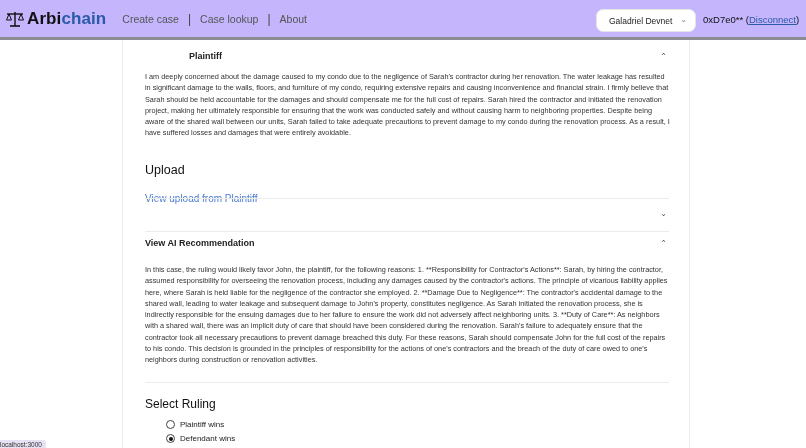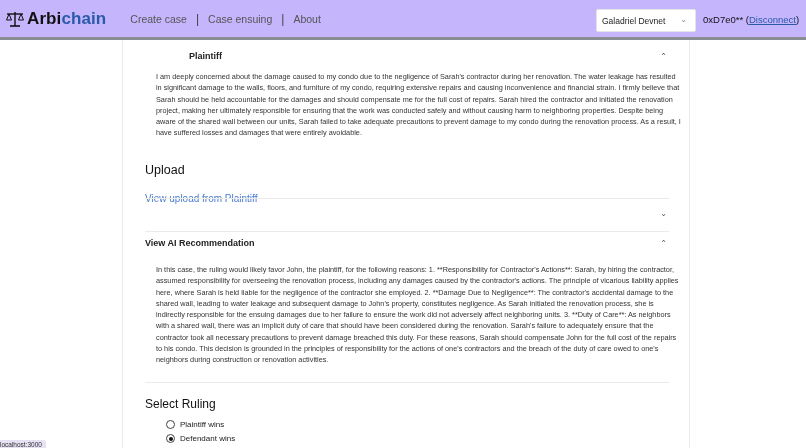--- a/index.html
+++ b/index.html
@@ -9,43 +9,43 @@
   .topbar {
     position: absolute; left: 0; top: 0; width: 806px; height: 40px;
     background: #c4b5fd; border-bottom: 3px solid #8a8d93;
     display: flex; align-items: center;
   }
   .logo { display: flex; align-items: center; margin-left: 5px; height: 40px; }
   .logo svg { width: 20px; height: 18px; margin-right: 2px; }
   .logo-text { font-size: 17px; font-weight: bold; letter-spacing: 0.1px; }
   .logo-text .a { color: #111; }
   .logo-text .b { color: #2a5aa8; }
-  .nav { display: flex; align-items: center; margin-left: 24px; font-size: 10.5px; color: #555; }
+  .nav { display: flex; align-items: center; margin-left: 16px; font-size: 10.5px; color: #555; }
   .nav a { color: #555; text-decoration: none; cursor: pointer; }
   .nav .sep { margin: 0 9px; color: #444; font-size: 12px; }
 
   .net-select {
     position: absolute; left: 596px; top: 9px; width: 100px; height: 23px;
-    border: 1px solid #e5e5e5; border-radius: 2px; background: #fff;
-    font-size: 8.5px; color: #222; display: flex; align-items: center; padding-left: 5px;
+    border: 1px solid #e5e5e5; border-radius: 7px; background: #fff;
+    font-size: 8.5px; color: #222; display: flex; align-items: center; padding-left: 12px;
   }
   .net-select .chev { position: absolute; right: 8px; top: 5px; font-size: 8px; color: #888; }
   .wallet { position: absolute; left: 703px; top: 14px; font-size: 9.5px; color: #111; white-space: nowrap; }
   .wallet a { color: #2a5aa8; text-decoration: underline; cursor: pointer; }
 
   .card {
     position: absolute; left: 122px; top: 40px; width: 568px; height: 420px;
     border-left: 1px solid #ececec; border-right: 1px solid #ececec; background: #fff;
   }
   .section-head {
     position: absolute; left: 22px; width: 524px; font-size: 9px; font-weight: bold; color: #222;
   }
   .chev-icon { position: absolute; right: 2px; font-size: 8px; color: #555; font-weight: normal; }
   .para {
-    position: absolute; left: 22px; width: 526px; font-size: 7.3px; line-height: 11.3px; color: #333; margin-left: 11px;
+    position: absolute; left: 22px; width: 526px; font-size: 7.3px; line-height: 11.3px; color: #333;
   }
   .upload-title { position: absolute; left: 22px; top: 123px; font-size: 12.5px; color: #111; }
   .upload-link { position: absolute; left: 22px; top: 153px; font-size: 10px; color: #4a7bd4; cursor: pointer; }
   .divider { position: absolute; left: 22px; width: 524px; height: 1px; background: #ebebeb; }
 
   .ruling-title { position: absolute; left: 22px; top: 357px; font-size: 12px; font-weight: normal; color: #111; }
   .radio-row { position: absolute; left: 22px; display: flex; align-items: center; font-size: 8px; color: #222; cursor: pointer; padding-left: 21px; }
   .radio { width: 9px; height: 9px; border: 1px solid #444; border-radius: 50%; margin-right: 5px; position: relative; background: #fff; }
   .radio.checked::after { content: ""; position: absolute; left: 1.5px; top: 1.5px; width: 4px; height: 4px; border-radius: 50%; background: #111; }
 
@@ -64,21 +64,21 @@
       <line x1="2" y1="4" x2="18" y2="4" stroke="#111" stroke-width="1.4"></line>
       <line x1="5" y1="16" x2="15" y2="16" stroke="#111" stroke-width="1.6"></line>
       <path d="M4 4 L1.5 10 L6.5 10 Z" fill="none" stroke="#111" stroke-width="1"></path>
       <path d="M16 4 L13.5 10 L18.5 10 Z" fill="none" stroke="#111" stroke-width="1"></path>
     </svg>
     <span class="logo-text"><span class="a">Arbi</span><span class="b">chain</span></span>
   </div>
   <div class="nav">
     <a>Create case</a>
     <span class="sep">|</span>
-    <a>Case ensuing</a>
+    <a>Case lookup</a>
     <span class="sep">|</span>
     <a>About</a>
   </div>
   <div class="net-select">
     <span>Galadriel Devnet</span>
     <span class="chev">⌄</span>
   </div>
   <div class="wallet">
     <span>0xD7e0**</span><span> (</span><a>Disconnect</a><span>)</span>
   </div>

